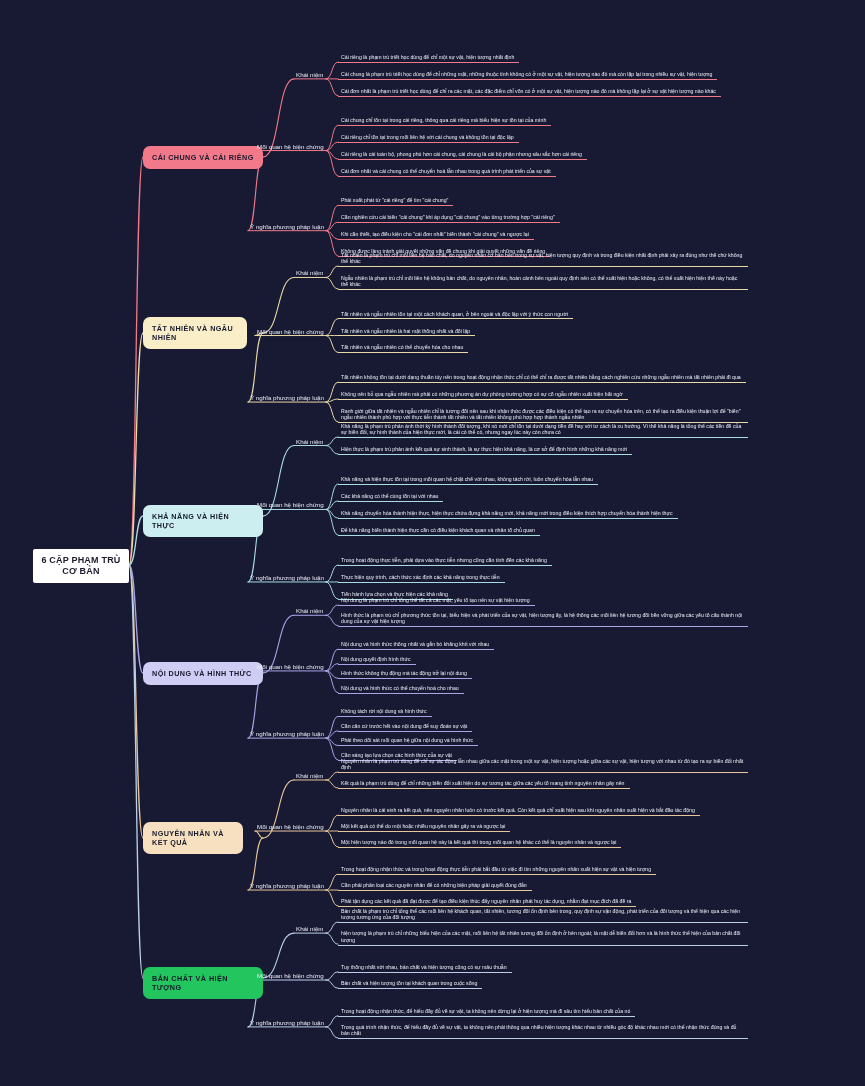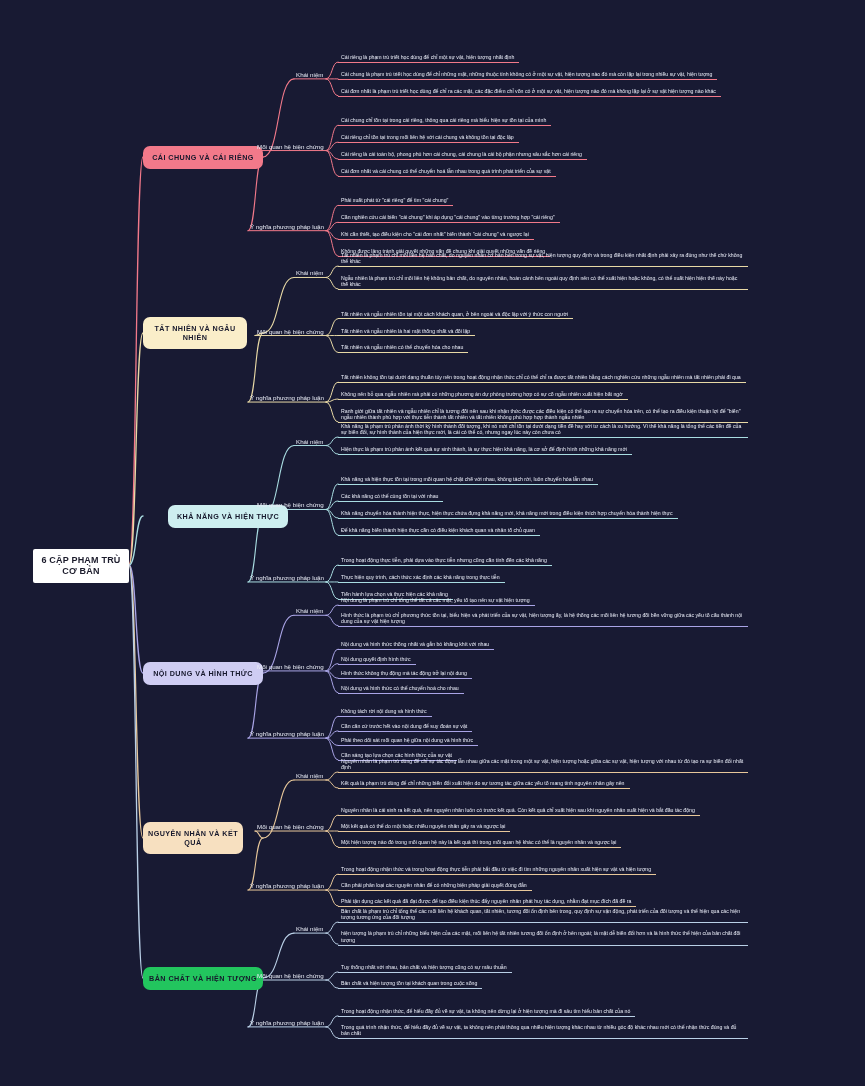--- a/index.html
+++ b/index.html
@@ -17,21 +17,21 @@
   .root{
     left:33px;top:549px;width:96px;
     background:#ffffff;color:#1b1b2b;border-radius:2px;
     font-size:9px;font-weight:bold;line-height:11px;letter-spacing:.2px;
     text-align:center;padding:6px 4px;
   }
 
   
   .l1{
     border-radius:7px;font-size:7.2px;font-weight:bold;letter-spacing:.45px;
-    color:#16182c;padding:7px 0;text-align:center;line-height:9px;
+    color:#16182c;padding:7px 9px;text-align:left;line-height:9px;
     width:120px;
   }
   .l1.c1{background:#f2798a;}
   .l1.c2{background:#faeec9;}
   .l1.c3{background:#cdeef0;}
   .l1.c4{background:#cfcdf3;}
   .l1.c5{background:#f7e0c0;}
   .l1.c6{background:#22c55e;}
 
   
@@ -174,21 +174,21 @@
       <div class="node leaf u2" style="left: 338px; top: 274.941px; width: 410px;">Ngẫu nhiên là phạm trù chỉ mối liên hệ không bản chất, do nguyên nhân, hoàn cảnh bên ngoài quy định nên có thể xuất hiện hoặc không, có thể xuất hiện hiện thế này hoặc thế khác</div>
       <div class="node l2" style="left: 294px; top: 269.471px;">Khái niệm</div>
       <div class="node leaf u2" style="left: 338px; top: 310.588px; width: 235px;">Tất nhiên và ngẫu nhiên tồn tại một cách khách quan, ở bên ngoài và độc lập với ý thức con người</div>
       <div class="node leaf u2" style="left: 338px; top: 327.529px; width: 137px;">Tất nhiên và ngẫu nhiên là hai mặt thống nhất và đối lập</div>
       <div class="node leaf u2" style="left: 338px; top: 344.471px; width: 130px;">Tất nhiên và ngẫu nhiên có thể chuyển hóa cho nhau</div>
       <div class="node l2" style="left: 255px; top: 327.529px;">Mối quan hệ biện chứng</div>
       <div class="node leaf u2" style="left: 338px; top: 374.118px; width: 408px;">Tất nhiên không tồn tại dưới dạng thuần túy nên trong hoạt động nhận thức chỉ có thể chỉ ra được tất nhiên bằng cách nghiên cứu những ngẫu nhiên mà tất nhiên phải đi qua</div>
       <div class="node leaf u2" style="left: 338px; top: 391.059px; width: 290px;">Không nên bỏ qua ngẫu nhiên mà phải có những phương án dự phòng trường hợp có sự cố ngẫu nhiên xuất hiện bất ngờ</div>
       <div class="node leaf u2" style="left: 338px; top: 408px; width: 410px;">Ranh giới giữa tất nhiên và ngẫu nhiên chỉ là tương đối nên sau khi nhận thức được các điều kiện có thể tạo ra sự chuyển hóa trên, có thể tạo ra điều kiện thuận lợi để "biến" ngẫu nhiên thành phù hợp với thực tiễn thành tất nhiên và tất nhiên không phù hợp hợp thành ngẫu nhiên</div>
       <div class="node l2" style="left: 248px; top: 394.059px;">Ý nghĩa phương pháp luận</div>
-      <div class="node l1 c3" style="left: 143px; top: 504.5px; width: 120px; margin-left: 25px;">KHẢ NĂNG VÀ HIỆN THỰC</div>
+      <div class="node l1 c3" style="left: 143px; top: 504.5px; width: 120px;">KHẢ NĂNG VÀ HIỆN THỰC</div>
       <div class="node leaf u3" style="left: 338px; top: 423px; width: 410px;">Khả năng là phạm trù phản ánh thời kỳ hình thành đối tượng, khi nó mới chỉ tồn tại dưới dạng tiền đề hay với tư cách là xu hướng. Vì thế khả năng là tổng thể các tiền đề của sự biến đổi, sự hình thành của hiện thực mới, là cái có thể có, nhưng ngay lúc này còn chưa có</div>
       <div class="node leaf u3" style="left: 338px; top: 446.036px; width: 294px;">Hiện thực là phạm trù phản ánh kết quả sự sinh thành, là sự thực hiện khả năng, là cơ sở để định hình những khả năng mới</div>
       <div class="node l2" style="left: 294px; top: 437.518px;">Khái niệm</div>
       <div class="node leaf u3" style="left: 338px; top: 475.929px; width: 260px;">Khả năng và hiện thực tồn tại trong mối quan hệ chặt chẽ với nhau, không tách rời, luôn chuyển hóa lẫn nhau</div>
       <div class="node leaf u3" style="left: 338px; top: 492.964px; width: 105px;">Các khả năng có thể cùng tồn tại với nhau</div>
       <div class="node leaf u3" style="left: 338px; top: 510px; width: 340px;">Khả năng chuyển hóa thành hiện thực, hiện thực chứa đựng khả năng mới, khả năng mới trong điều kiện thích hợp chuyển hóa thành hiện thực</div>
       <div class="node leaf u3" style="left: 338px; top: 527.036px; width: 202px;">Để khả năng biến thành hiện thực cần có điều kiện khách quan và nhân tố chủ quan</div>
       <div class="node l2" style="left: 255px; top: 501.482px;">Mối quan hệ biện chứng</div>
       <div class="node leaf u3" style="left: 338px; top: 556.929px; width: 214px;">Trong hoạt động thực tiễn, phải dựa vào thực tiễn nhưng cũng cần tính đến các khả năng</div>
       <div class="node leaf u3" style="left: 338px; top: 573.964px; width: 167px;">Thực hiện quy trình, cách thức xác định các khả năng trong thực tiễn</div>

